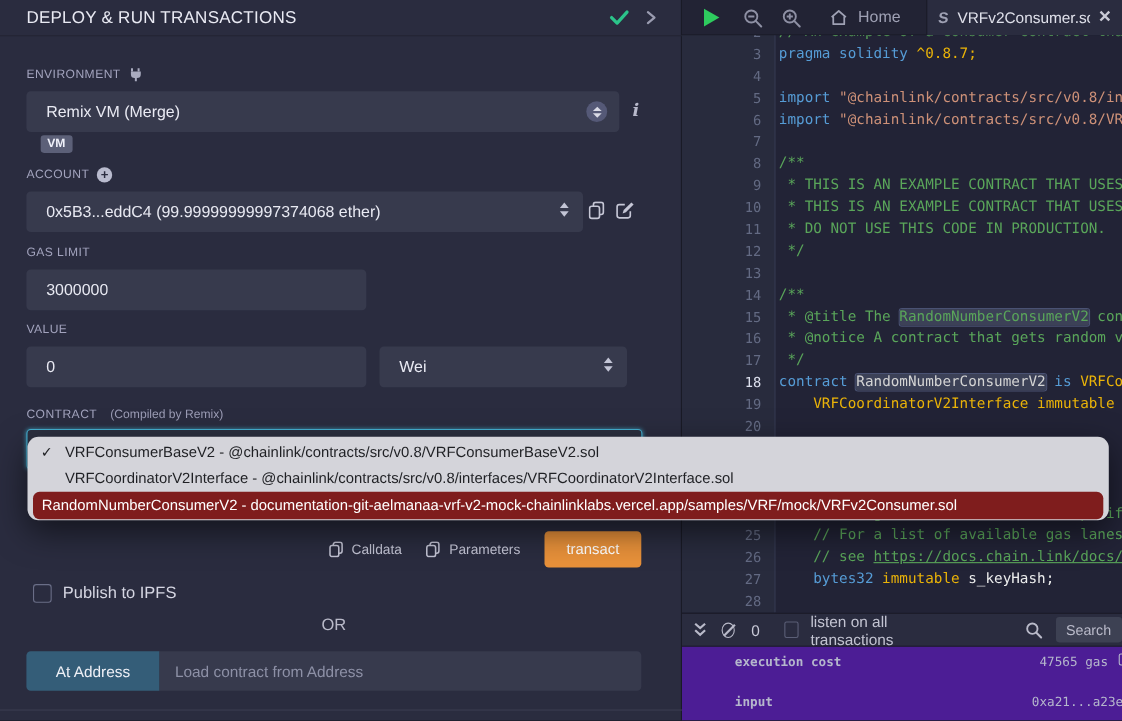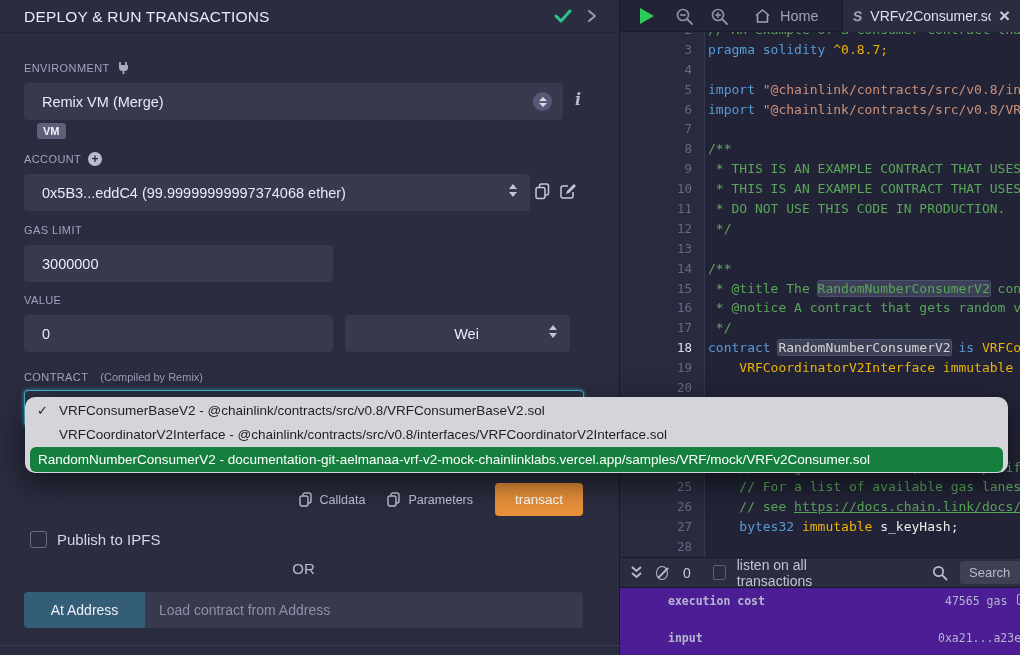--- a/index.html
+++ b/index.html
@@ -15,21 +15,21 @@
   .hdr-chevron { left:586px; top:8px; }
 
   .form-label { font-size:11px; color:#a2a3bd; letter-spacing:.4px; display:flex; align-items:center; gap:7px; }
   .select-box, .input-box { background:#373a4d; border-radius:4px; color:#e9eaf3; font-size:14.5px; display:flex; align-items:center; }
   .select-box .txt, .input-box .txt { padding-left:18px; white-space:nowrap; overflow:hidden; }
 
   #env-select   { left:24px; top:83px;  width:539px; height:37px; }
   #acct-select  { left:24px; top:174px; width:506px; height:37px; }
   #gas-input    { left:24px; top:245px; width:309px; height:37px; }
   #value-input  { left:24px; top:315px; width:309px; height:37px; }
-  #wei-select   { left:345px; top:315px; width:225px; height:37px;justify-content:center; }
+  #wei-select   { left:345px; top:315px; width:225px; height:37px; }
   #contract-select { left:24px; top:390px; width:560px; height:37px; background:#2c3040; border:1px solid #45b2d3; box-shadow:0 0 4px rgba(69,178,211,.8); }
 
   .stepper-circle { position:absolute; right:11px; top:9px; width:19px; height:19px; border-radius:50%; background:#555977; }
   .stepper-circle i, .caret-ud i { display:block; width:0; height:0; border-left:4px solid transparent; border-right:4px solid transparent; margin:0 auto; }
   .stepper-circle .up { border-bottom:4px solid #d9dae6; margin-top:4.5px; }
   .stepper-circle .dn { border-top:4px solid #d9dae6; margin-top:2.5px; }
   .caret-ud { position:absolute; right:13px; top:10px; }
   .caret-ud .up { border-bottom:5px solid #c3c5d6; }
   .caret-ud .dn { border-top:5px solid #c3c5d6; margin-top:3px; }
 
@@ -104,21 +104,21 @@
   #terminal-content { left:0; top:588px; width:400px; height:67px; background:#4c1d95; }
   .trow { position:absolute; font-family:"DejaVu Sans Mono", monospace; font-size:11.5px; color:#b5b7cc; white-space:nowrap; }
   .trow .k { font-weight:bold; }
   .copy-sm { display:inline-block; width:9px; height:11px; border:1.2px solid #b5b7cc; border-radius:2px; position:relative; margin-left:10px; }
   .copy-sm::before { content:""; position:absolute; left:2px; top:-4px; width:8px; height:10px; border:1.2px solid #b5b7cc; border-radius:2px; background:#222336; }
 
   
   #contract-dropdown { left:25px; top:397px; width:983px; height:76px; background:#d4d4da; border-radius:10px; box-shadow:0 10px 30px rgba(0,0,0,.55); padding-top:2px; z-index:50; }
   .dd-opt { position:relative; height:24px; line-height:24px; font-size:13.5px; color:#1f2024; padding-left:34px; white-space:nowrap; overflow:hidden; }
   .dd-opt .chk { position:absolute; left:12px; top:0; font-size:13px; }
-  .dd-opt.hl { background:#15803d; color:#ffffff; margin:0 5px; border-radius:6px; padding-left:8px; height:25px; line-height:25px; }
+  .dd-opt.hl { background:#7f1d1d; color:#ffffff; margin:0 5px; border-radius:6px; padding-left:8px; height:25px; line-height:25px; }
 
   svg { display:block; }
 </style>
 </head>
 <body>
 
 <div id="deploy-panel" class="abs">
 
   <div class="panel-header abs">
     <div class="panel-title abs">DEPLOY &amp; RUN TRANSACTIONS</div>

